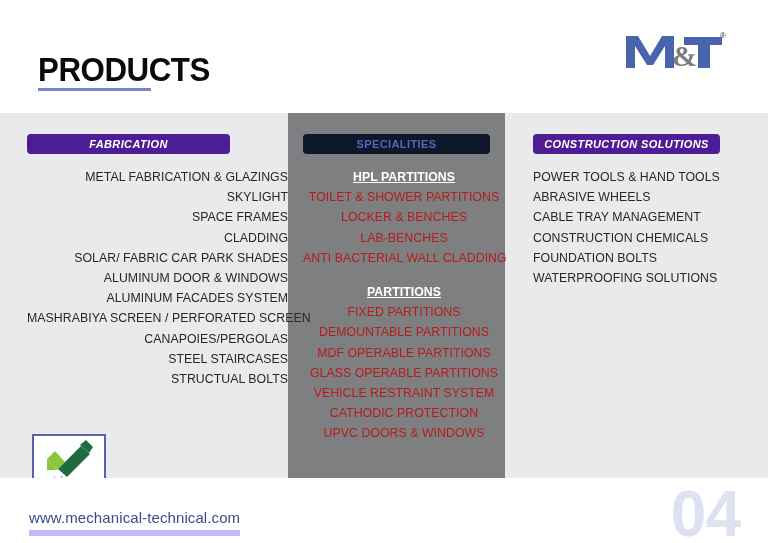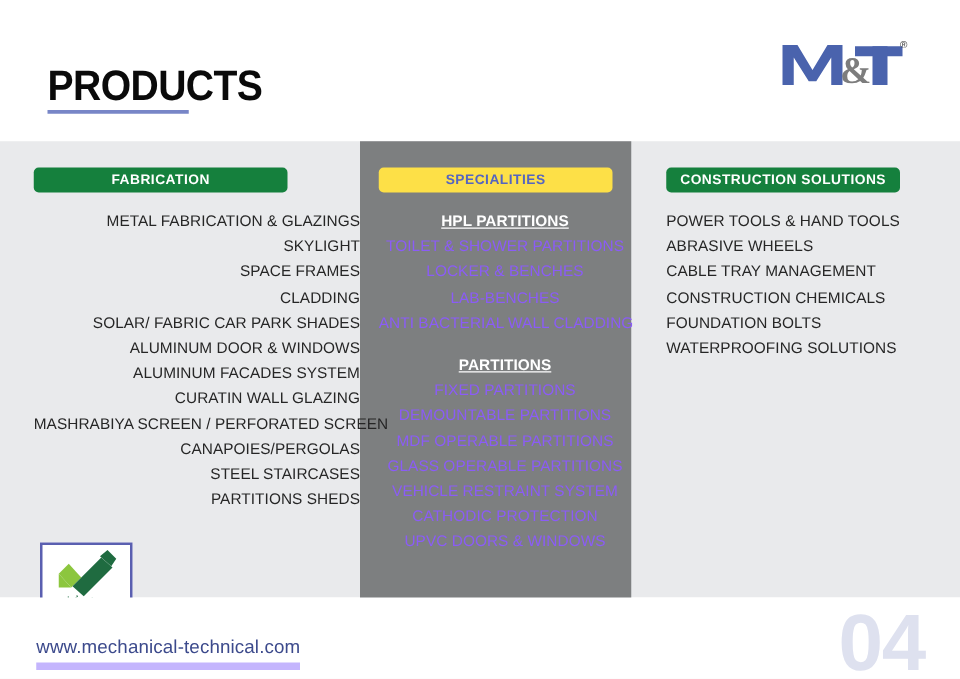--- a/index.html
+++ b/index.html
@@ -92,25 +92,26 @@
     line-height: 20px;
     border-radius: 4px;
     text-align: center;
     font-size: 11px;
     font-weight: bold;
     letter-spacing: 0.4px;
     white-space: nowrap;
   }
 
   .pill-blue {
-    background: #15803d;
+    background: #4c1d95;
     color: #ffffff;
+    font-style: italic;
   }
   .pill-white {
-    background: #fde047;
+    background: #0f172a;
     color: #5565c0;
   }
 
   .col-fabrication .pill { margin-left: 27px; width: 203px; }
   .col-specialities .pill { margin-left: 15px; width: 187px; }
   .col-construction .pill { margin-left: 28px; width: 187px; }
 
   .list {
     list-style: none;
     margin-top: 13px;
@@ -121,21 +122,21 @@
     line-height: 20.2px;
     color: #262626;
     white-space: nowrap;
     letter-spacing: 0.05px;
   }
 
   .col-fabrication .list { margin-left: 27px; text-align: right; }
   .col-specialities .list { margin-left: 15px; text-align: center; }
   .col-construction .list { margin-left: 28px; }
 
-  .col-specialities .list li { color: #8b5cf6; }
+  .col-specialities .list li { color: #b91c1c; }
 
   .list li.group-head {
     font-weight: bold;
     text-decoration: underline;
     color: #ffffff;
   }
   .list li.spacer-before { margin-top: 14px; }
 
   
   .oman-badge {
@@ -210,25 +211,24 @@
 <div class="col col-fabrication">
   <div class="pill pill-blue">FABRICATION</div>
   <ul class="list">
     <li>METAL FABRICATION &amp; GLAZINGS</li>
     <li>SKYLIGHT</li>
     <li>SPACE FRAMES</li>
     <li>CLADDING</li>
     <li>SOLAR/ FABRIC CAR PARK SHADES</li>
     <li>ALUMINUM DOOR &amp; WINDOWS</li>
     <li>ALUMINUM FACADES SYSTEM</li>
-    <li>CURATIN WALL GLAZING</li>
     <li>MASHRABIYA SCREEN / PERFORATED SCREEN</li>
     <li>CANAPOIES/PERGOLAS</li>
     <li>STEEL STAIRCASES</li>
-    <li>PARTITIONS SHEDS</li>
+    <li>STRUCTUAL BOLTS</li>
   </ul>
 </div>
 
 <div class="col col-specialities">
   <div class="pill pill-white">SPECIALITIES</div>
   <ul class="list">
     <li class="group-head">HPL PARTITIONS</li>
     <li>TOILET &amp; SHOWER PARTITIONS</li>
     <li>LOCKER &amp; BENCHES</li>
     <li>LAB-BENCHES</li>

